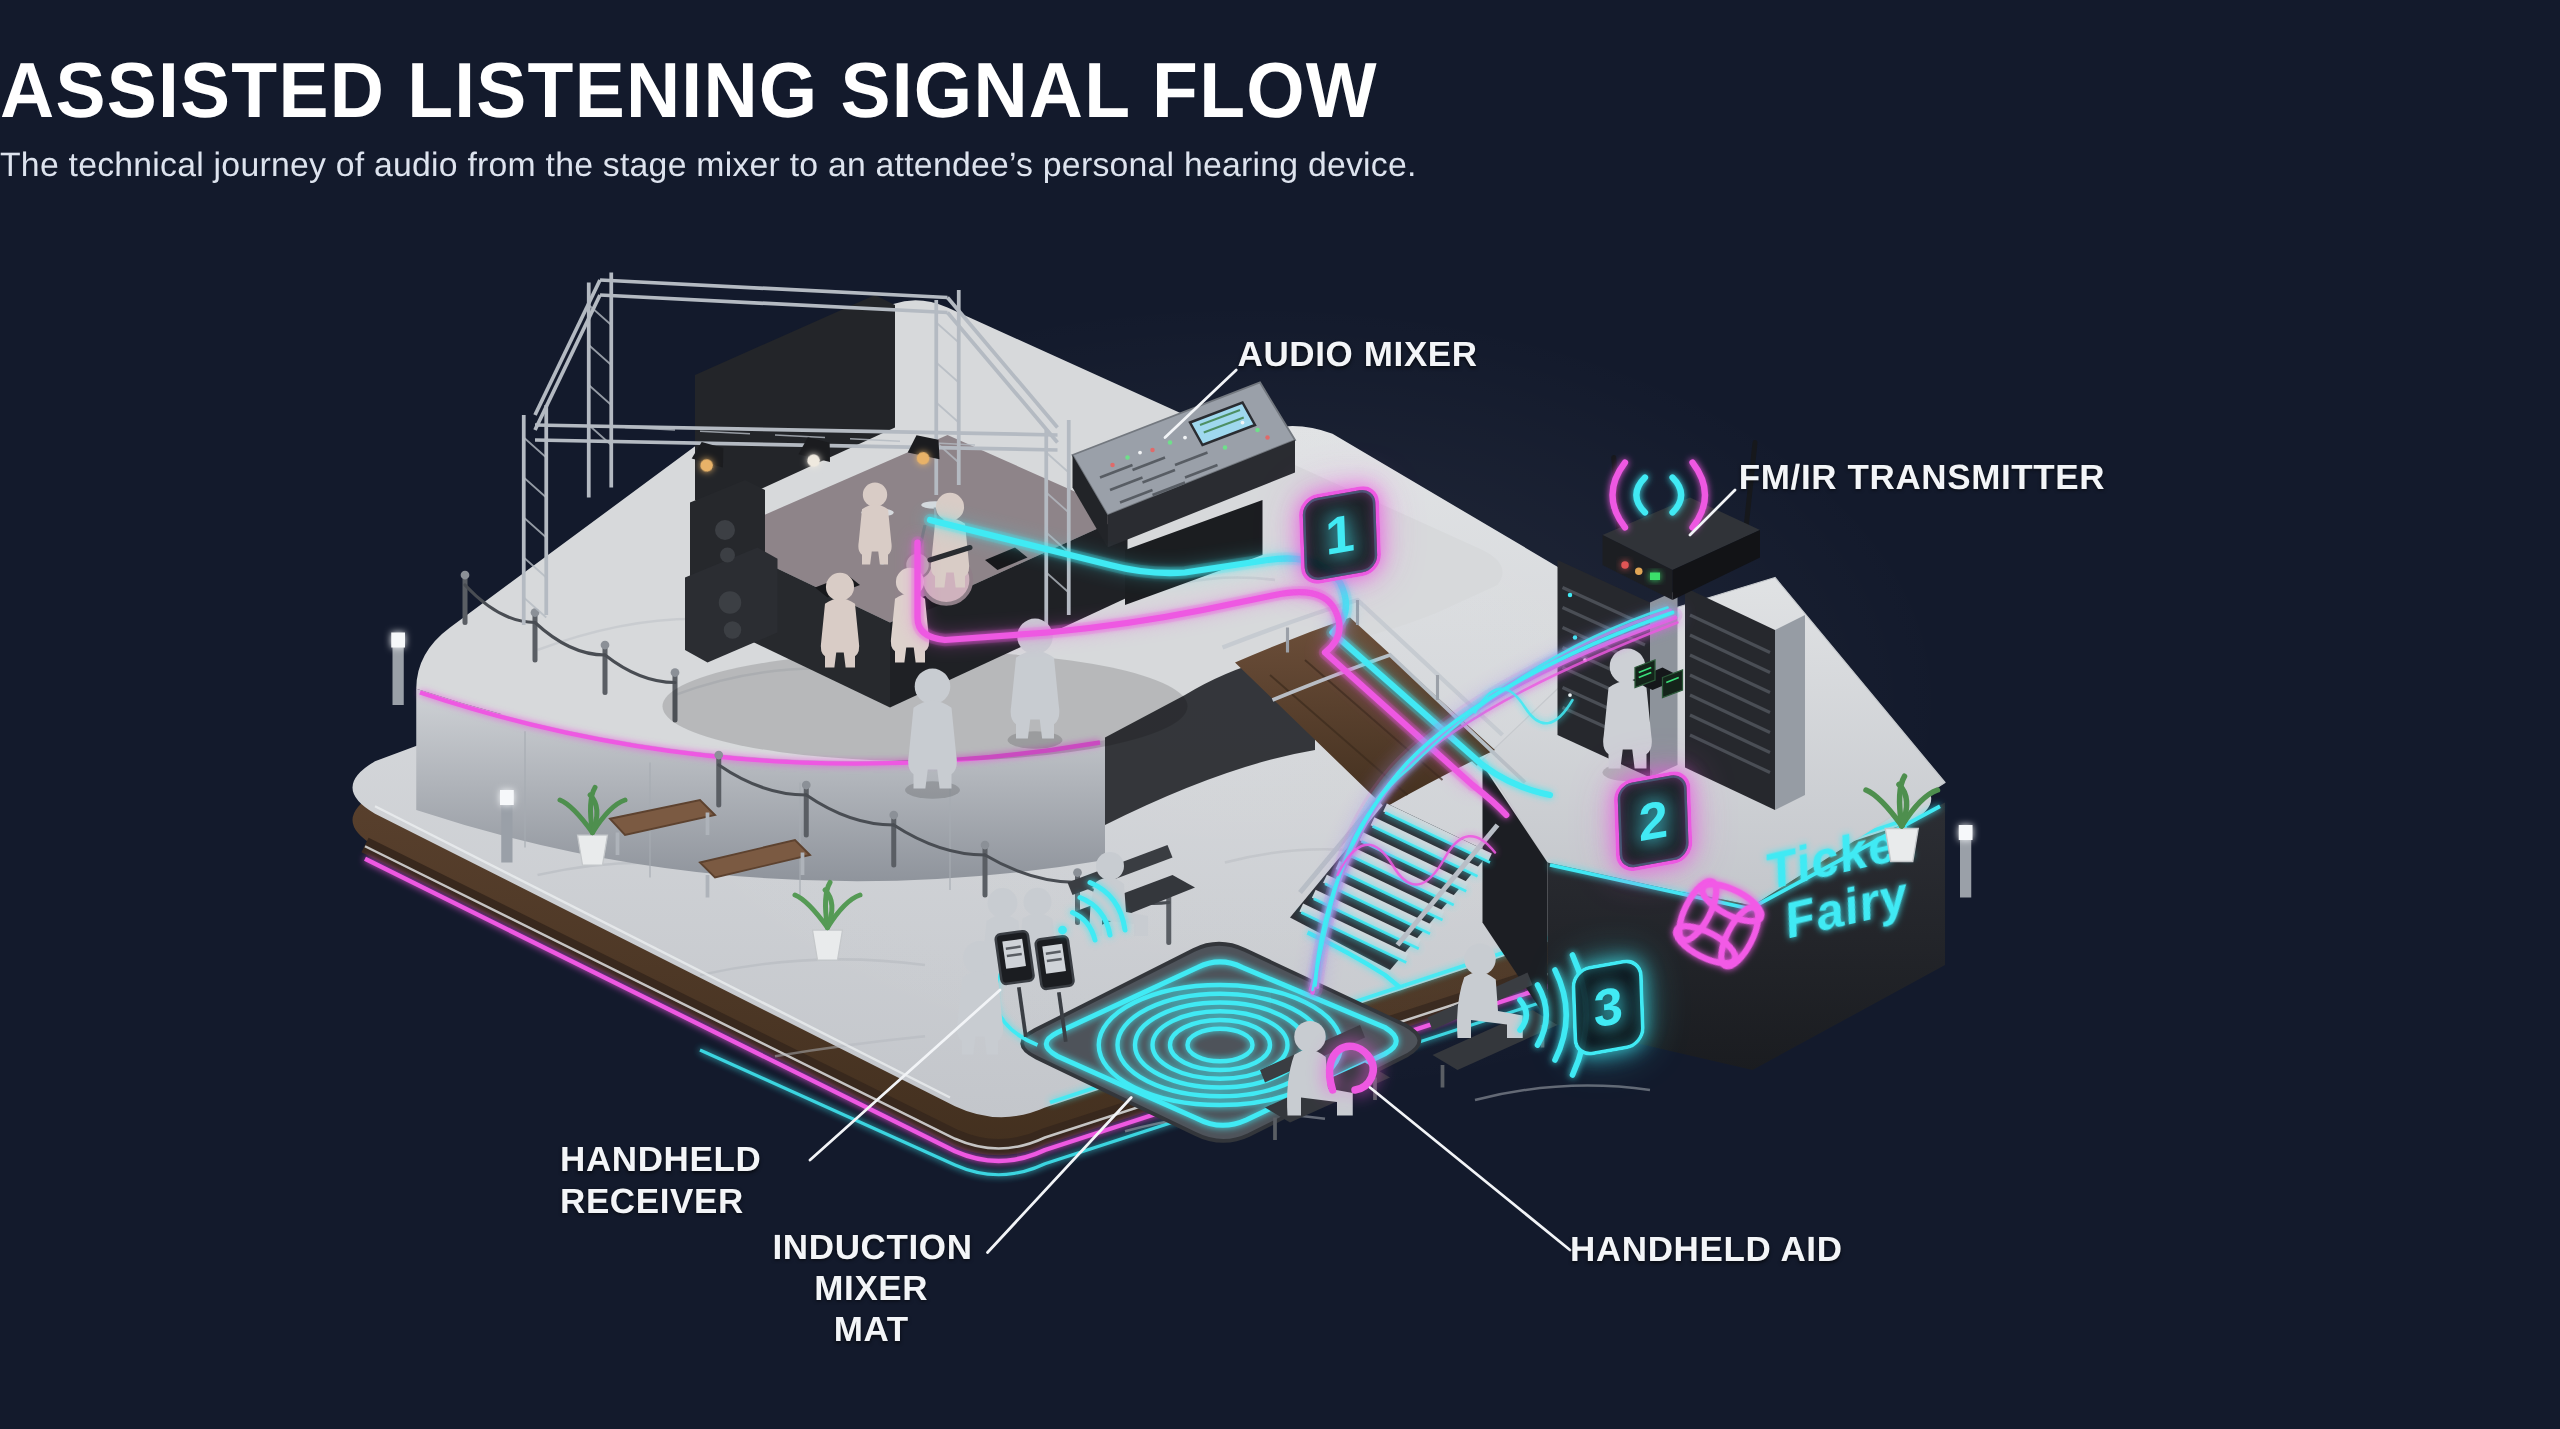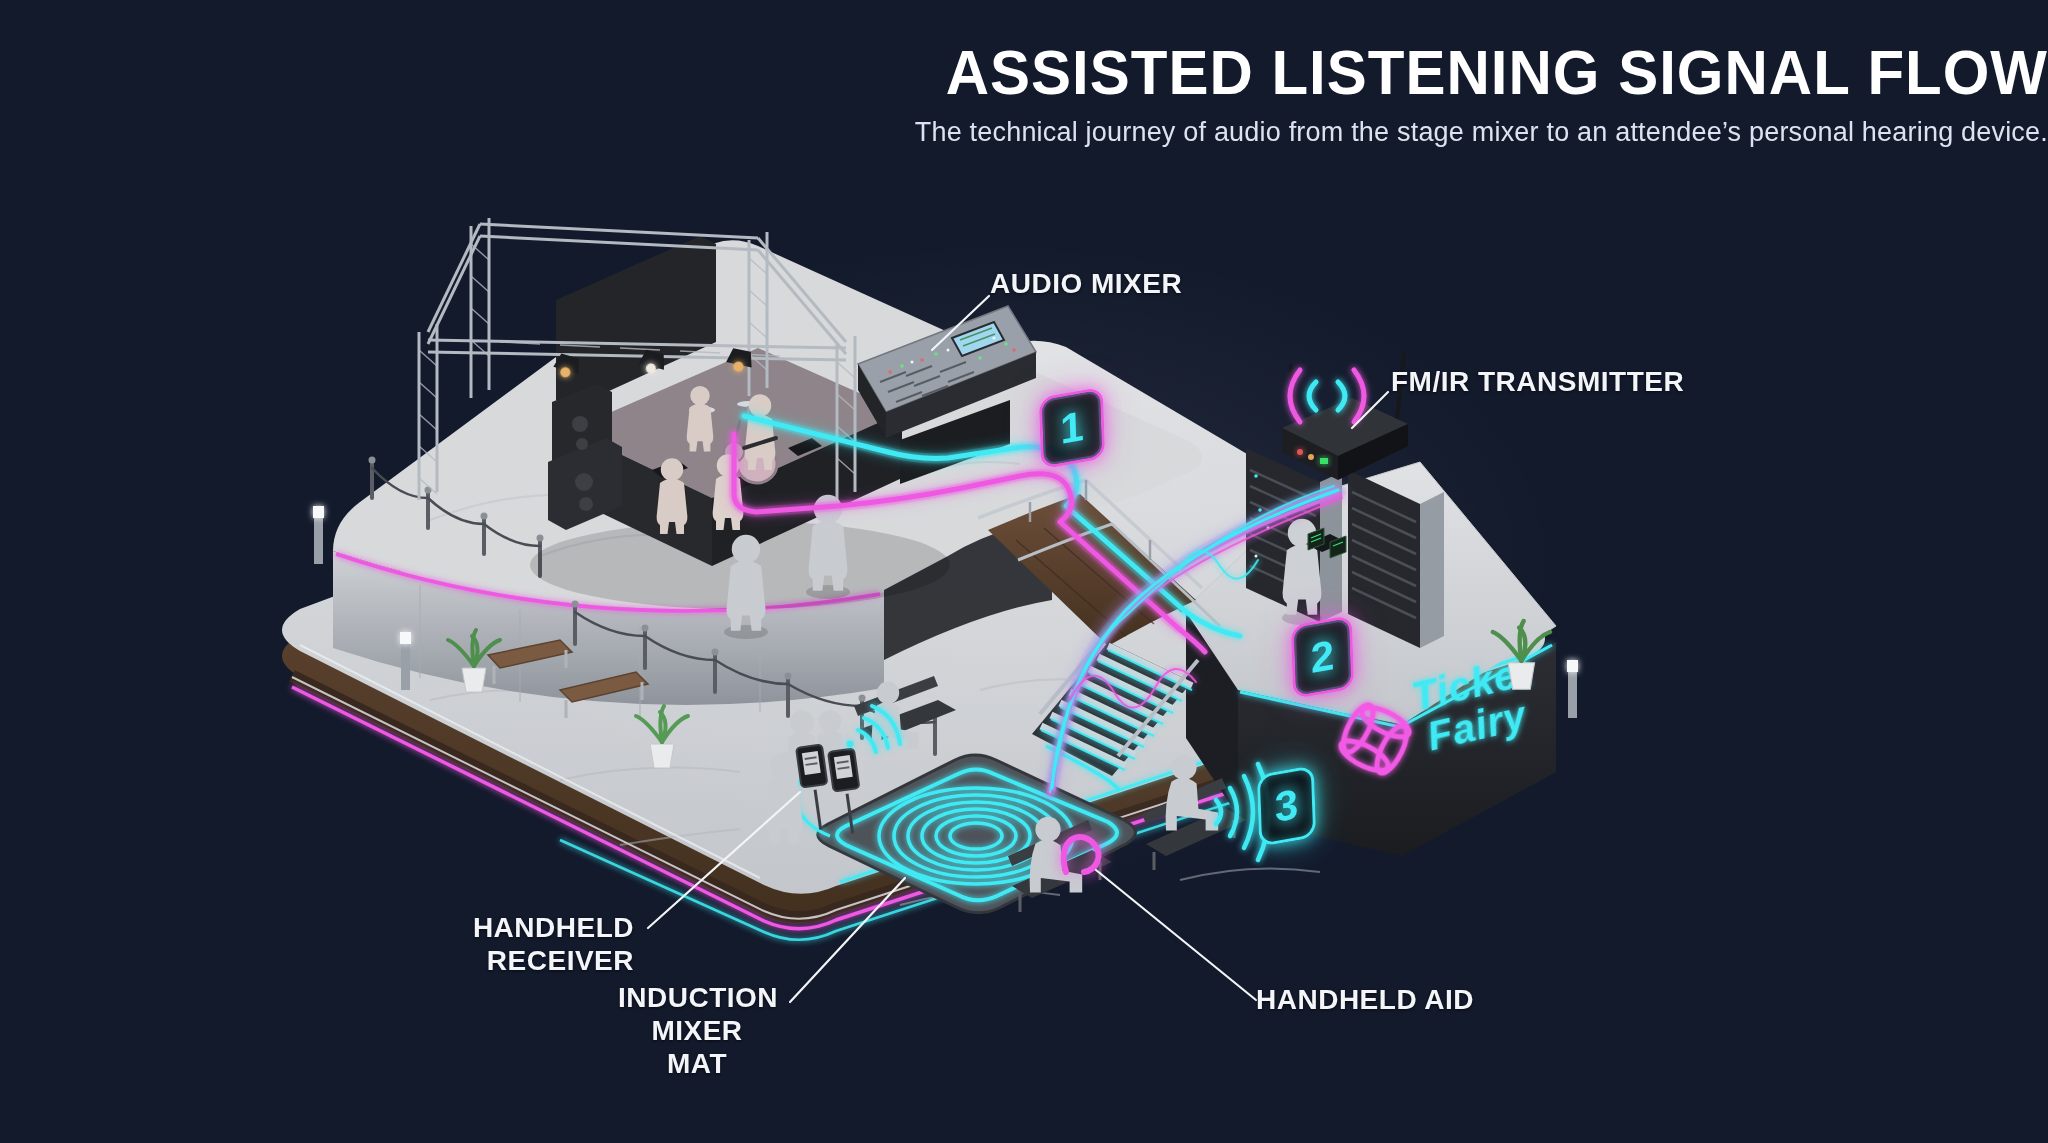--- a/index.html
+++ b/index.html
@@ -4,37 +4,37 @@
 <style>
   :root{
     --bg:#131a2c; --cyan:#41eaf4; --mag:#ee58e2; --label:#f3f5f8;
   }
   html,body{margin:0;padding:0;}
   body{
     width:2048px;height:1143px;position:relative;overflow:hidden;
     background:var(--bg);
     font-family:"Liberation Sans",sans-serif;
   }
-  .hdr{position:absolute;top:38px;left:0;width:2048px;text-align:right;z-index:30;}
+  .hdr{position:absolute;top:38px;left:0;width:2048px;text-align:left;z-index:30;}
   .hdr .title{
     margin:0;color:#ffffff;font-weight:bold;font-size:60px;letter-spacing:1px;
     transform:scaleY(1.04);
   }
   .hdr .subtitle{
-    margin:10px 0 0;color:#dde3ee;font-size:27px;font-weight:normal;letter-spacing:.2px;padding-left:19px;
+    margin:10px 0 0;color:#dde3ee;font-size:27px;font-weight:normal;letter-spacing:.2px;
   }
   #scene{position:absolute;left:0;top:0;z-index:5;}
   .lbl{
     position:absolute;color:var(--label);font-weight:bold;font-size:28px;
     letter-spacing:.5px;white-space:pre-line;line-height:1.17;z-index:25;
     text-shadow:0 1px 3px rgba(0,0,0,.65);
   }
   .lbl-audio{left:990px;top:268px;}
   .lbl-fmir{left:1391px;top:366px;text-align:center;}
-  .lbl-handheld{left:432px;top:912px;width:202px;text-align:right;}
+  .lbl-handheld{left:448px;top:912px;width:202px;}
   .lbl-induction{left:618px;top:982px;width:158px;text-align:center;}
   .lbl-hearing{left:1256px;top:984px;}
   .badge{
     position:absolute;z-index:22;border-radius:15px;
     background:rgba(14,17,24,.92);
     display:flex;align-items:center;justify-content:center;
     transform:skewY(-8deg) rotate(-2deg);
   }
   .badge .num{
     color:var(--cyan);font-weight:bold;font-size:42px;

